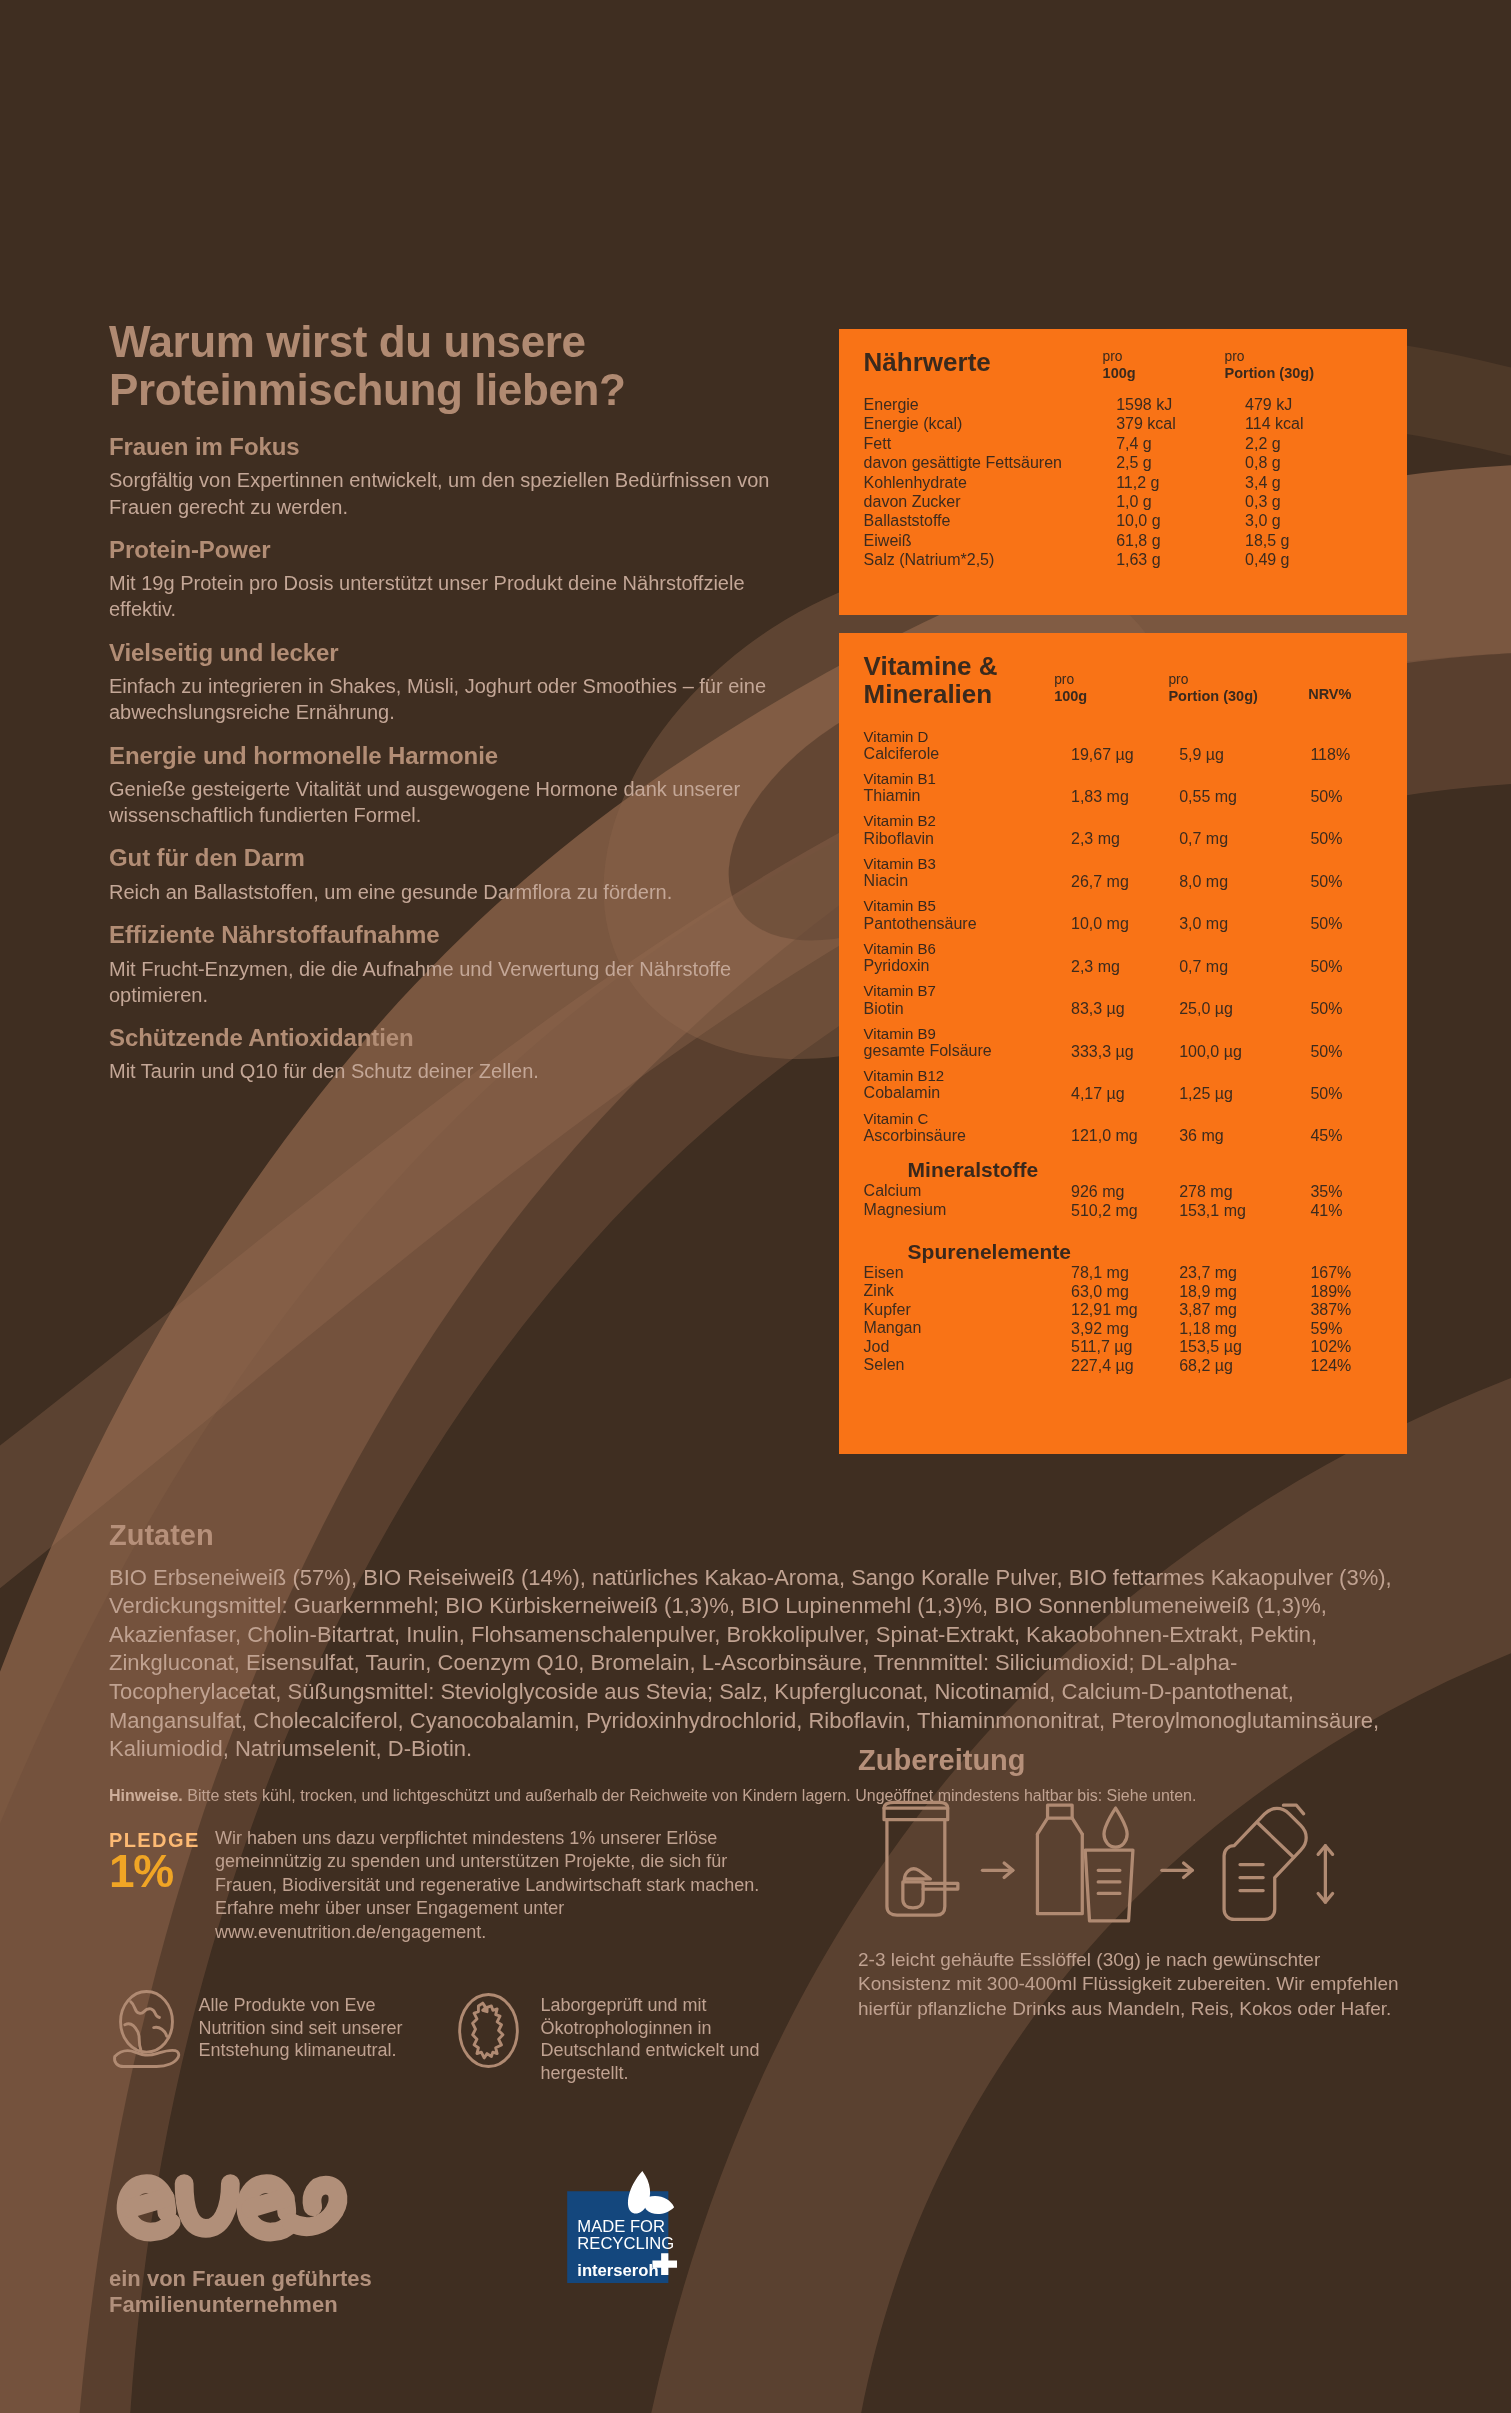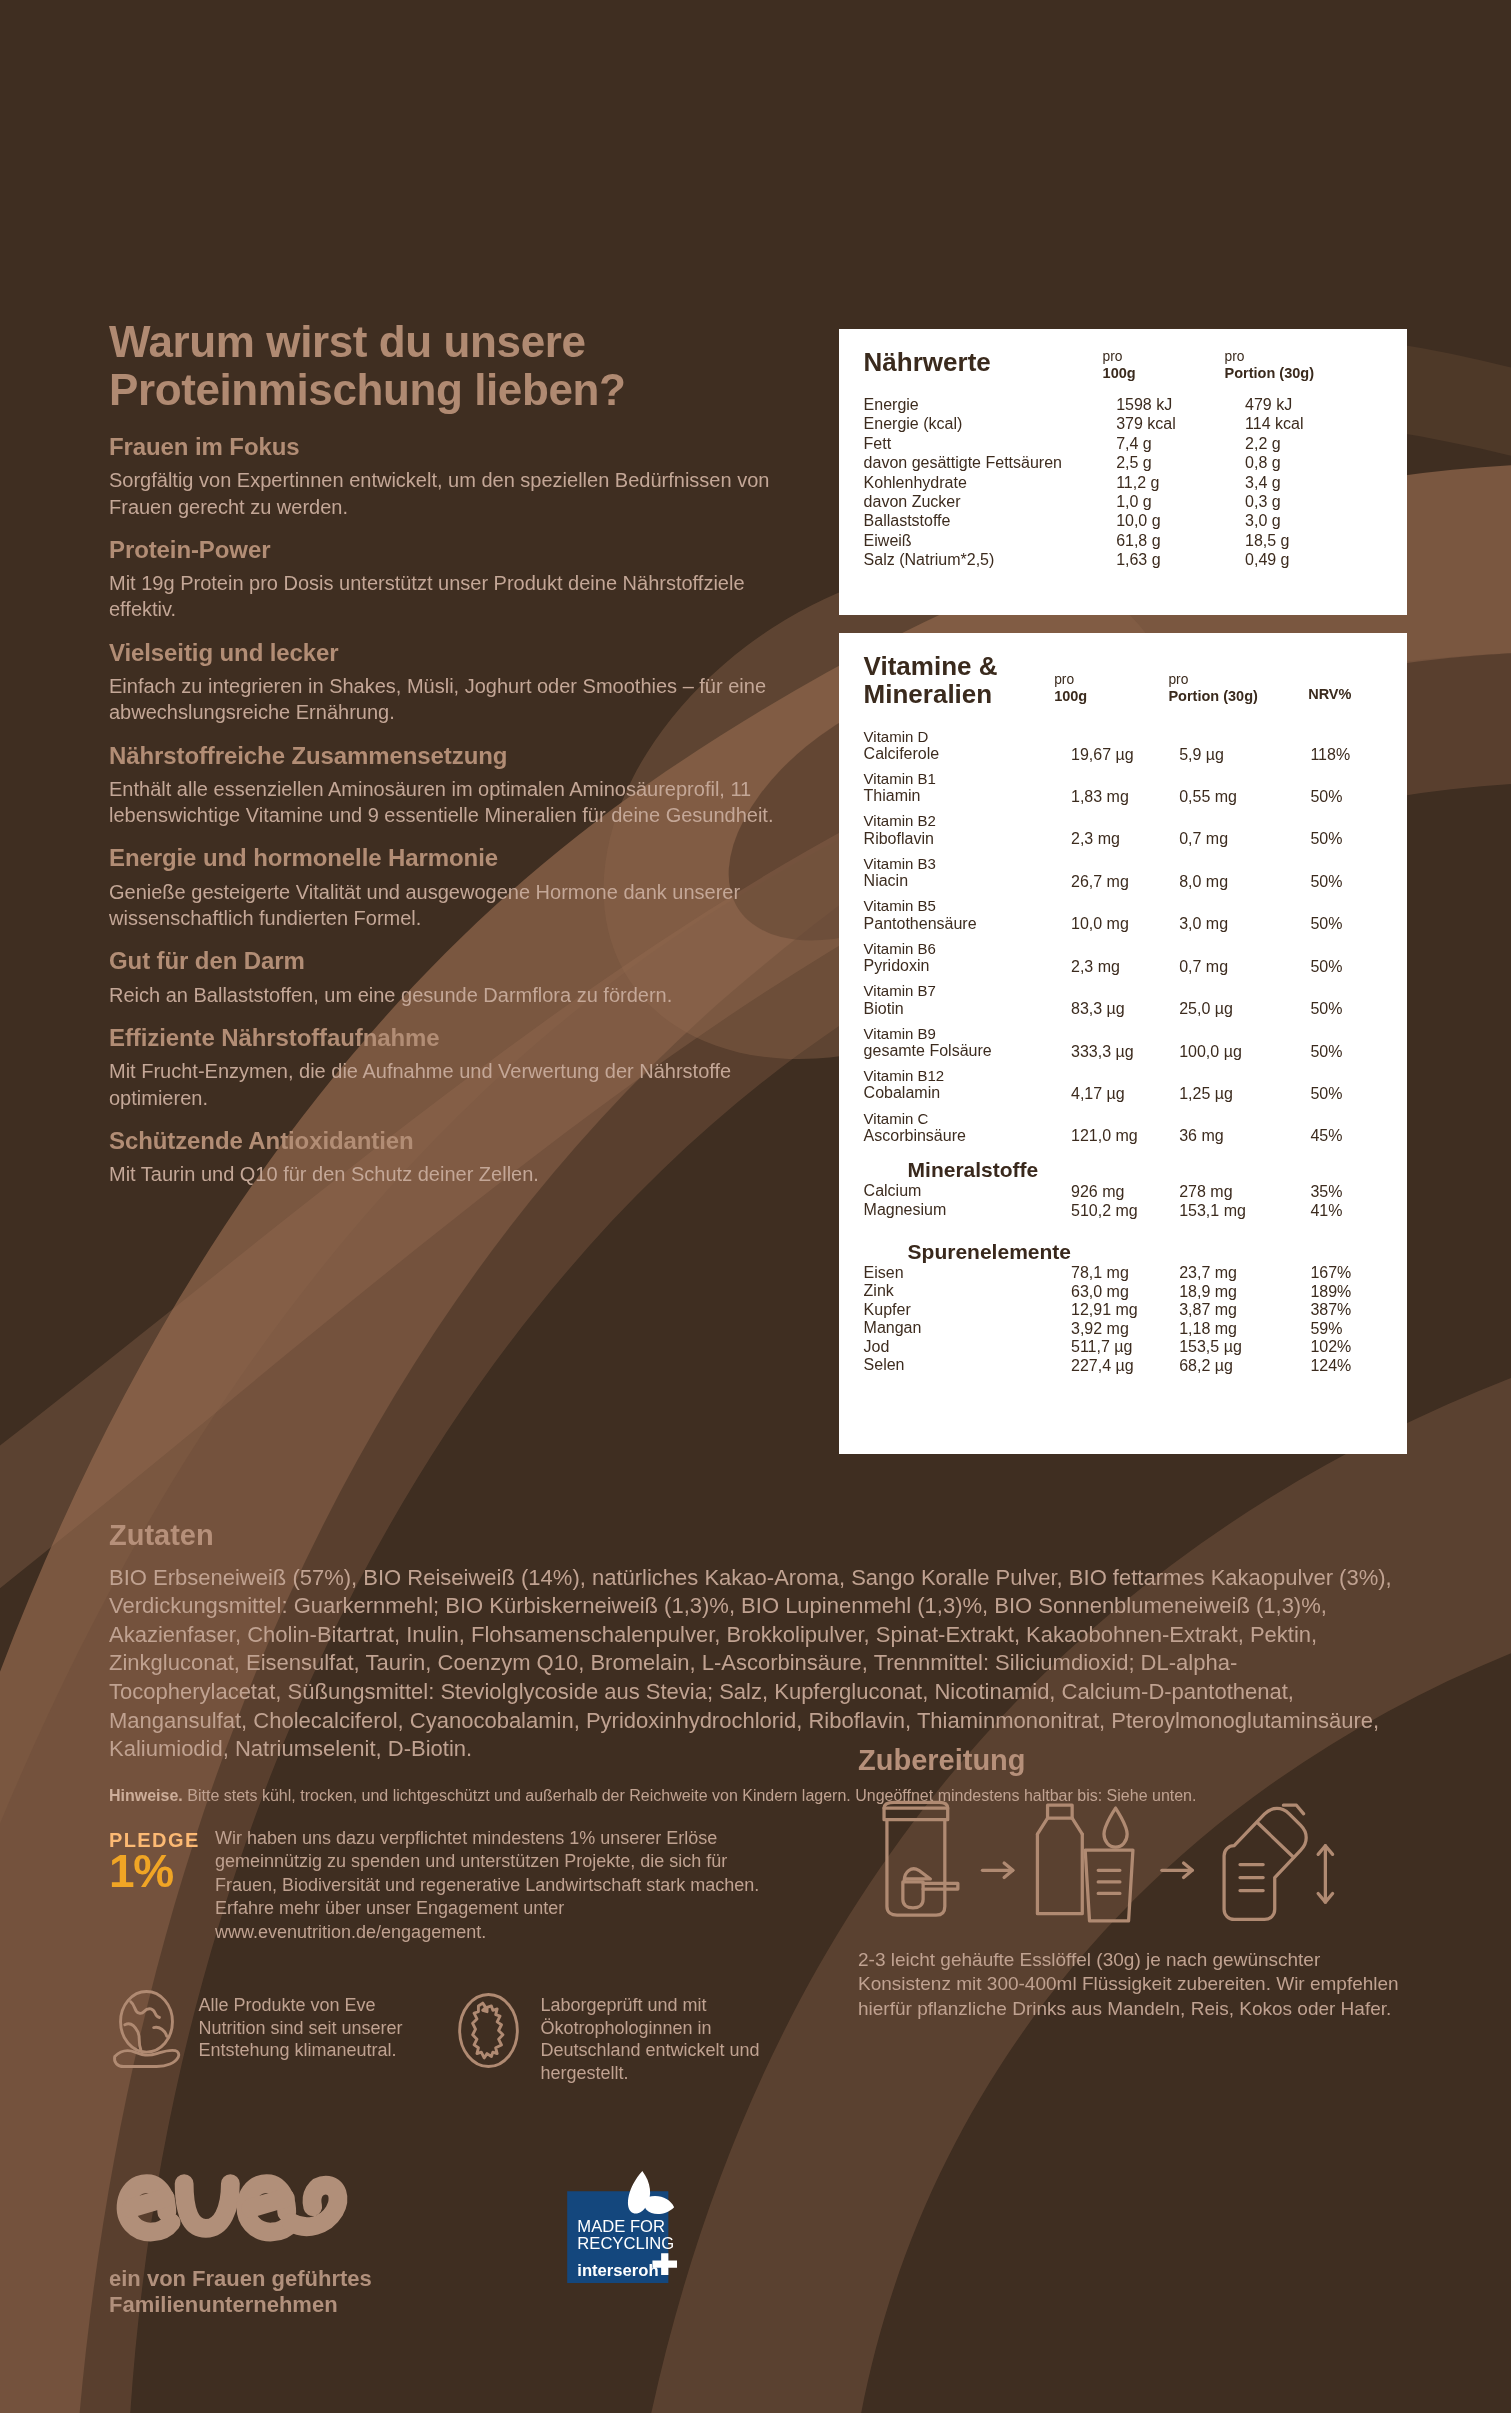--- a/index.html
+++ b/index.html
@@ -64,21 +64,21 @@
   .benefit-body {
     font-size: 20px;
     line-height: 1.31;
     color: #c4a797;
     font-weight: 400;
   }
 
   
   .panel {
     position: absolute;
-    background: #ffffff;
+    background: #f97316;
     color: #372619;
   }
 
   #panel-nutrition {
     left: 839px;
     top: 329px;
     width: 568px;
     height: 286px;
     padding: 20px 24.6px 14.5px 24.6px;
   }
@@ -328,24 +328,20 @@
       <div class="benefit">
         <div class="benefit-title">Protein-Power</div>
         <div class="benefit-body">Mit 19g Protein pro Dosis unterstützt unser Produkt deine Nährstoffziele effektiv.</div>
       </div>
 
       <div class="benefit">
         <div class="benefit-title">Vielseitig und lecker</div>
         <div class="benefit-body">Einfach zu integrieren in Shakes, Müsli, Joghurt oder Smoothies – für eine abwechslungsreiche Ernährung.</div>
       </div>
 
-      <div class="benefit">
-        <div class="benefit-title">Nährstoffreiche Zusammensetzung</div>
-        <div class="benefit-body">Enthält alle essenziellen Aminosäuren im optimalen Aminosäureprofil, 11 lebenswichtige Vitamine und 9 essentielle Mineralien für deine Gesundheit.</div>
-      </div>
 
       <div class="benefit">
         <div class="benefit-title">Energie und hormonelle Harmonie</div>
         <div class="benefit-body">Genieße gesteigerte Vitalität und ausgewogene Hormone dank unserer wissenschaftlich fundierten Formel.</div>
       </div>
 
       <div class="benefit">
         <div class="benefit-title">Gut für den Darm</div>
         <div class="benefit-body">Reich an Ballaststoffen, um eine gesunde Darmflora zu fördern.</div>
       </div>

